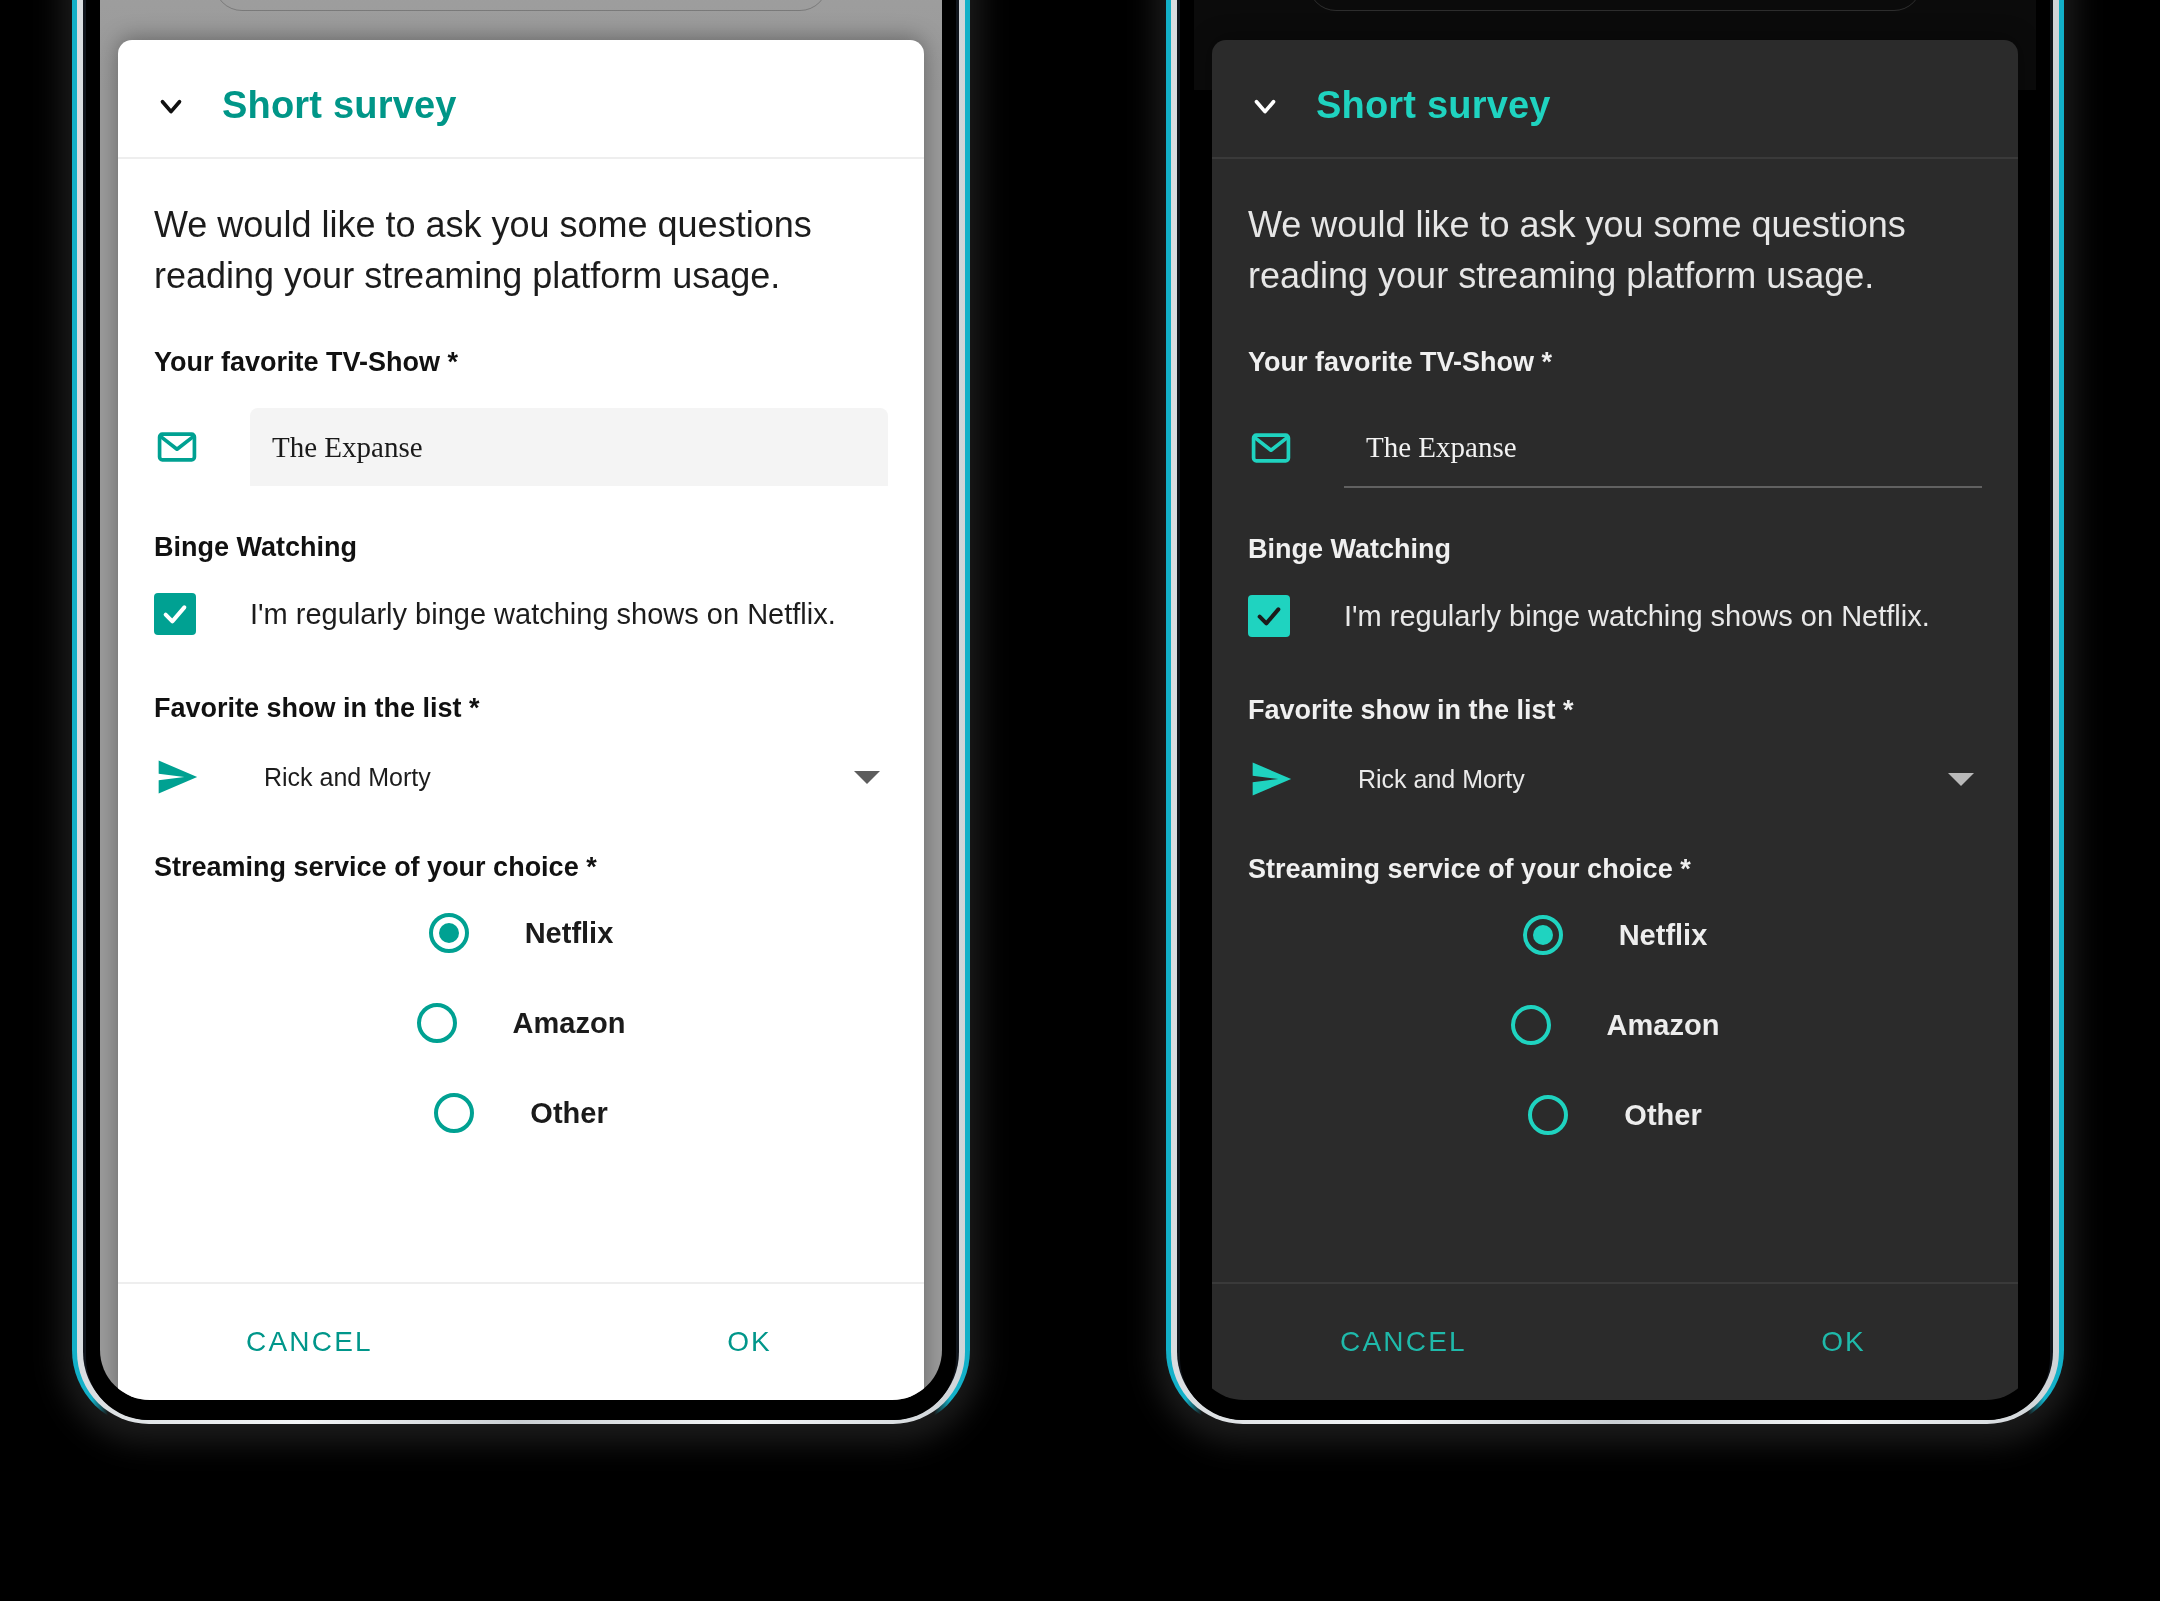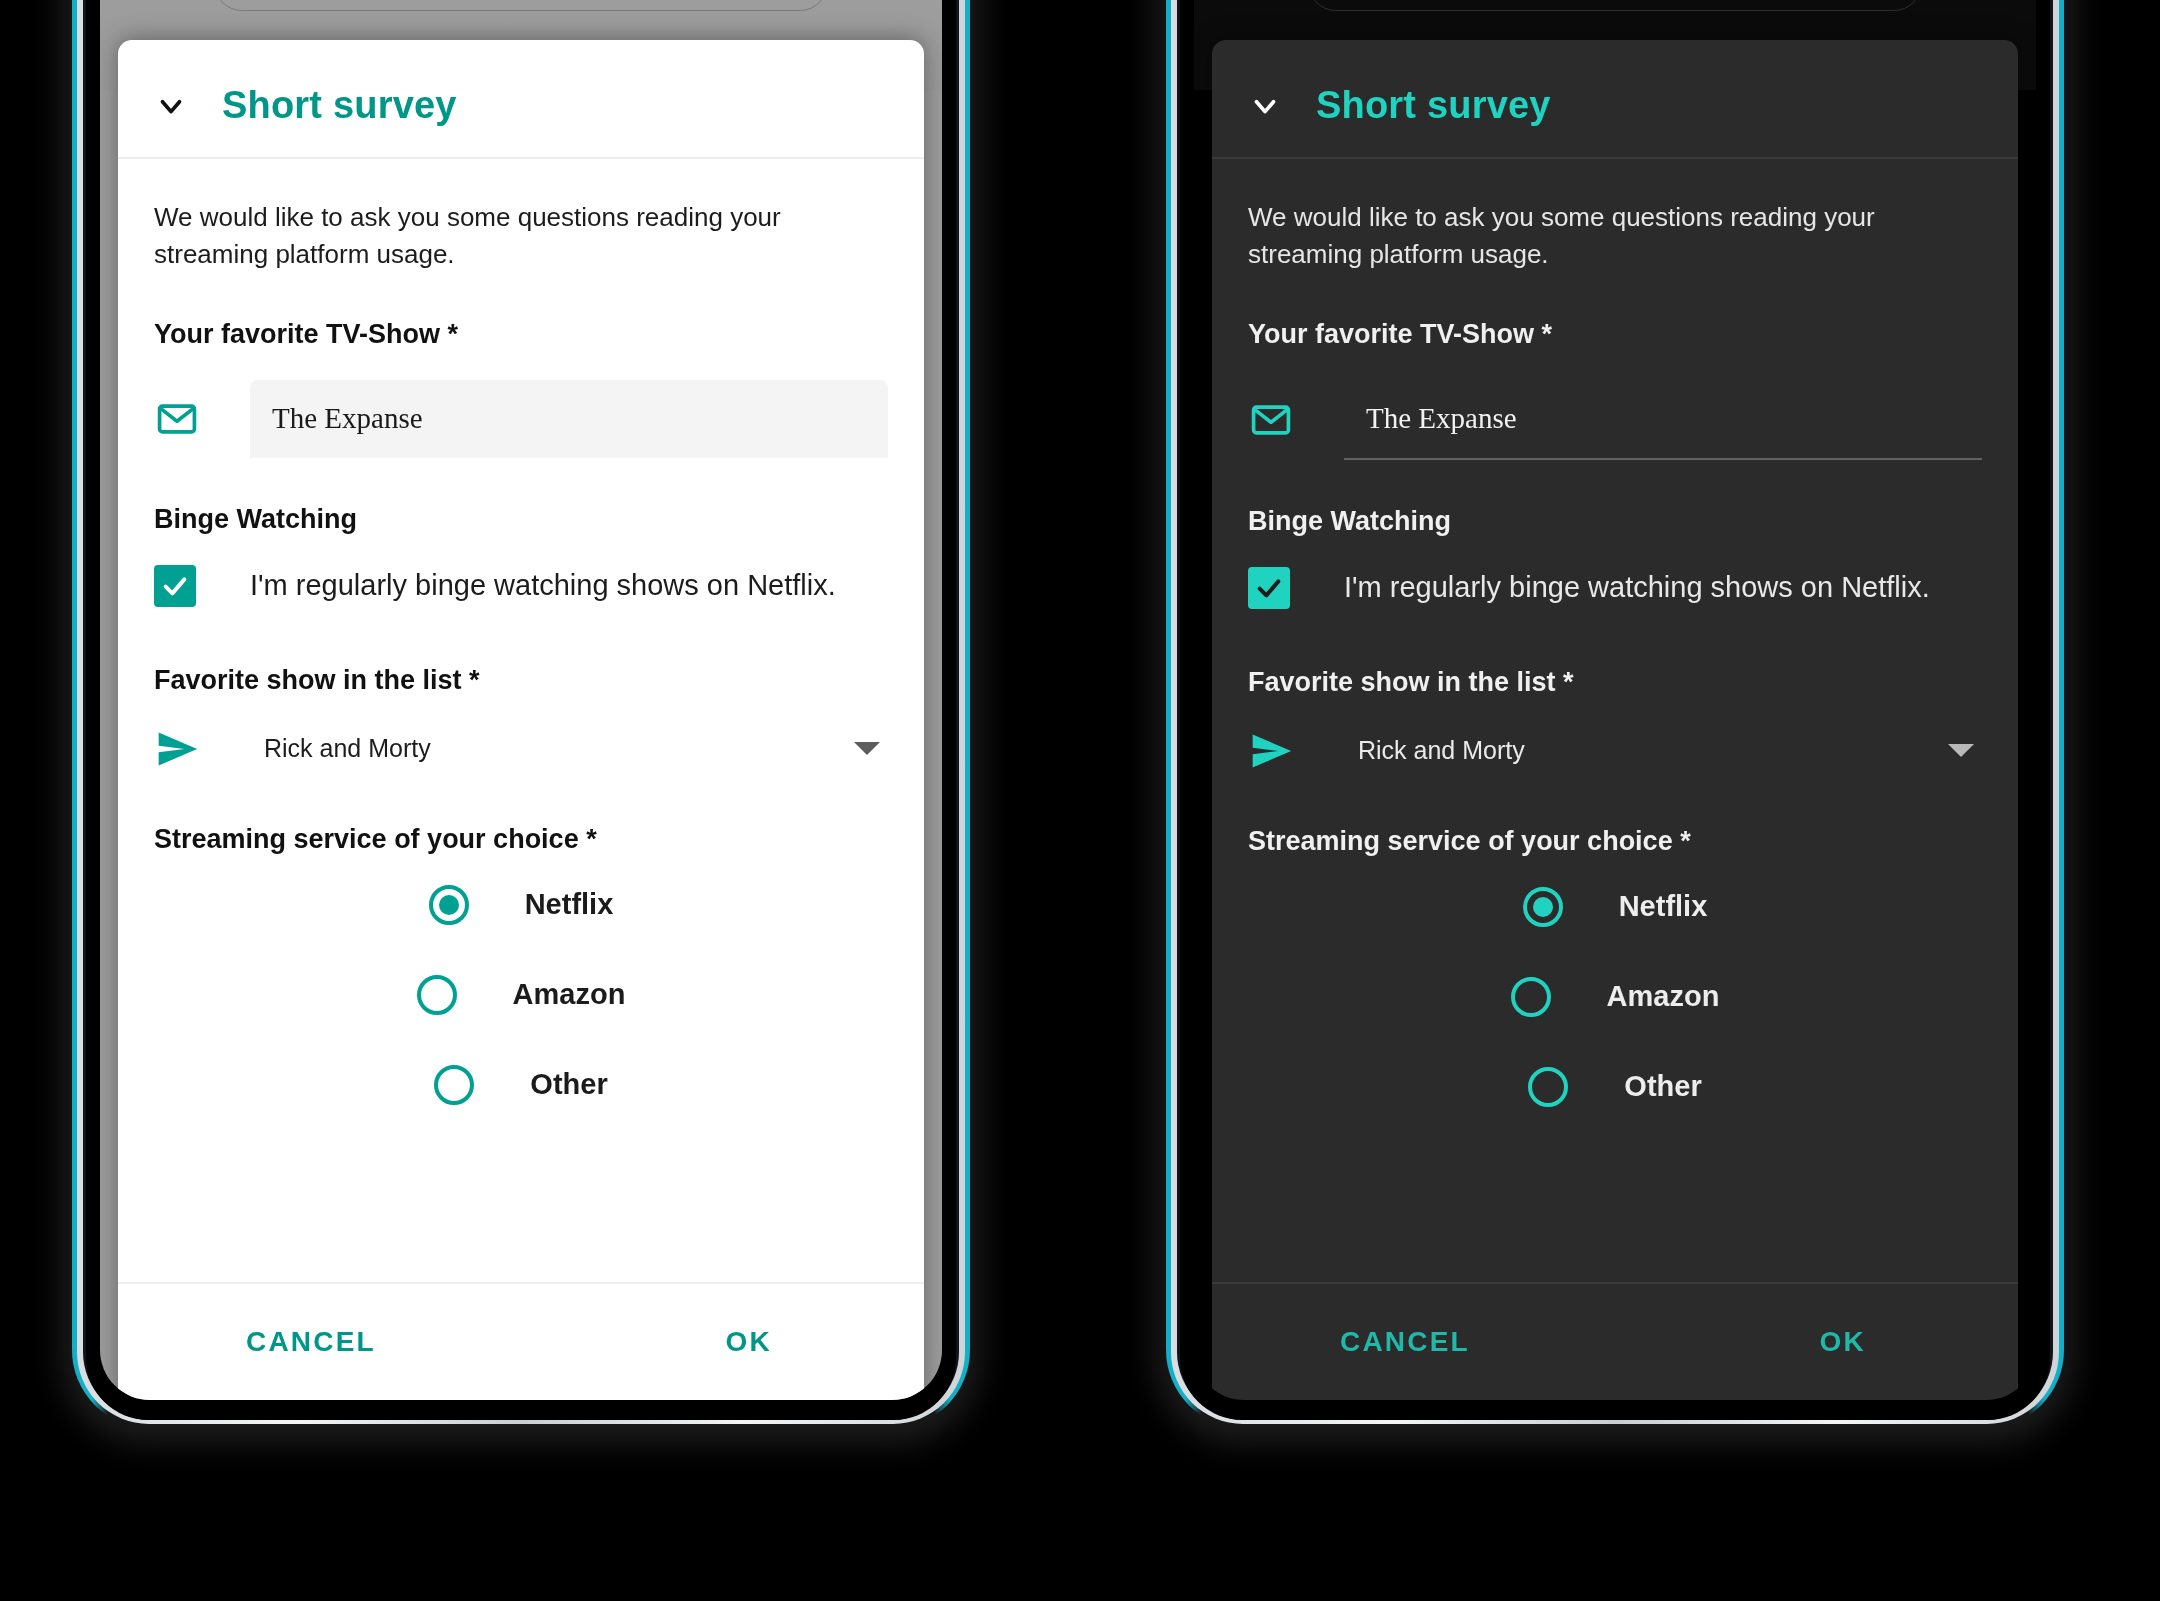--- a/index.html
+++ b/index.html
@@ -134,21 +134,21 @@
   .dark  .hr{ background:#3a3a3a; }
 
   
   .dlg-body{
     flex:1 1 auto;
     padding:40px 36px 0 36px;
     overflow:hidden;
   }
 
   .intro{
-    font-size:26px;
+    font-size:36px;
     line-height:1.42;
     margin:0 0 46px 0;
     max-width:720px;
   }
   .light .intro{ color:#1c1c1c; }
   .dark  .intro{ color:#e6e6e6; }
 
   .field-label{
     font-size:27px;
     font-weight:700;
@@ -260,21 +260,21 @@
 
   
   .dlg-footer{
     flex:0 0 auto;
     display:flex;
     align-items:center;
     height:116px;
   }
   .btn-text{
     font-size:28px;
-    font-weight:700;
+    font-weight:400;
     letter-spacing:2.2px;
     background:none;border:none;
     cursor:pointer;
     font-family:"Liberation Sans", sans-serif;
     padding:0;
   }
   .light .btn-text{ color:#00968a; }
   .dark  .btn-text{ color:#1fb9aa; }
   .btn-cancel{ margin-left:128px; }
   .btn-ok{ margin-left:auto; margin-right:152px; }

